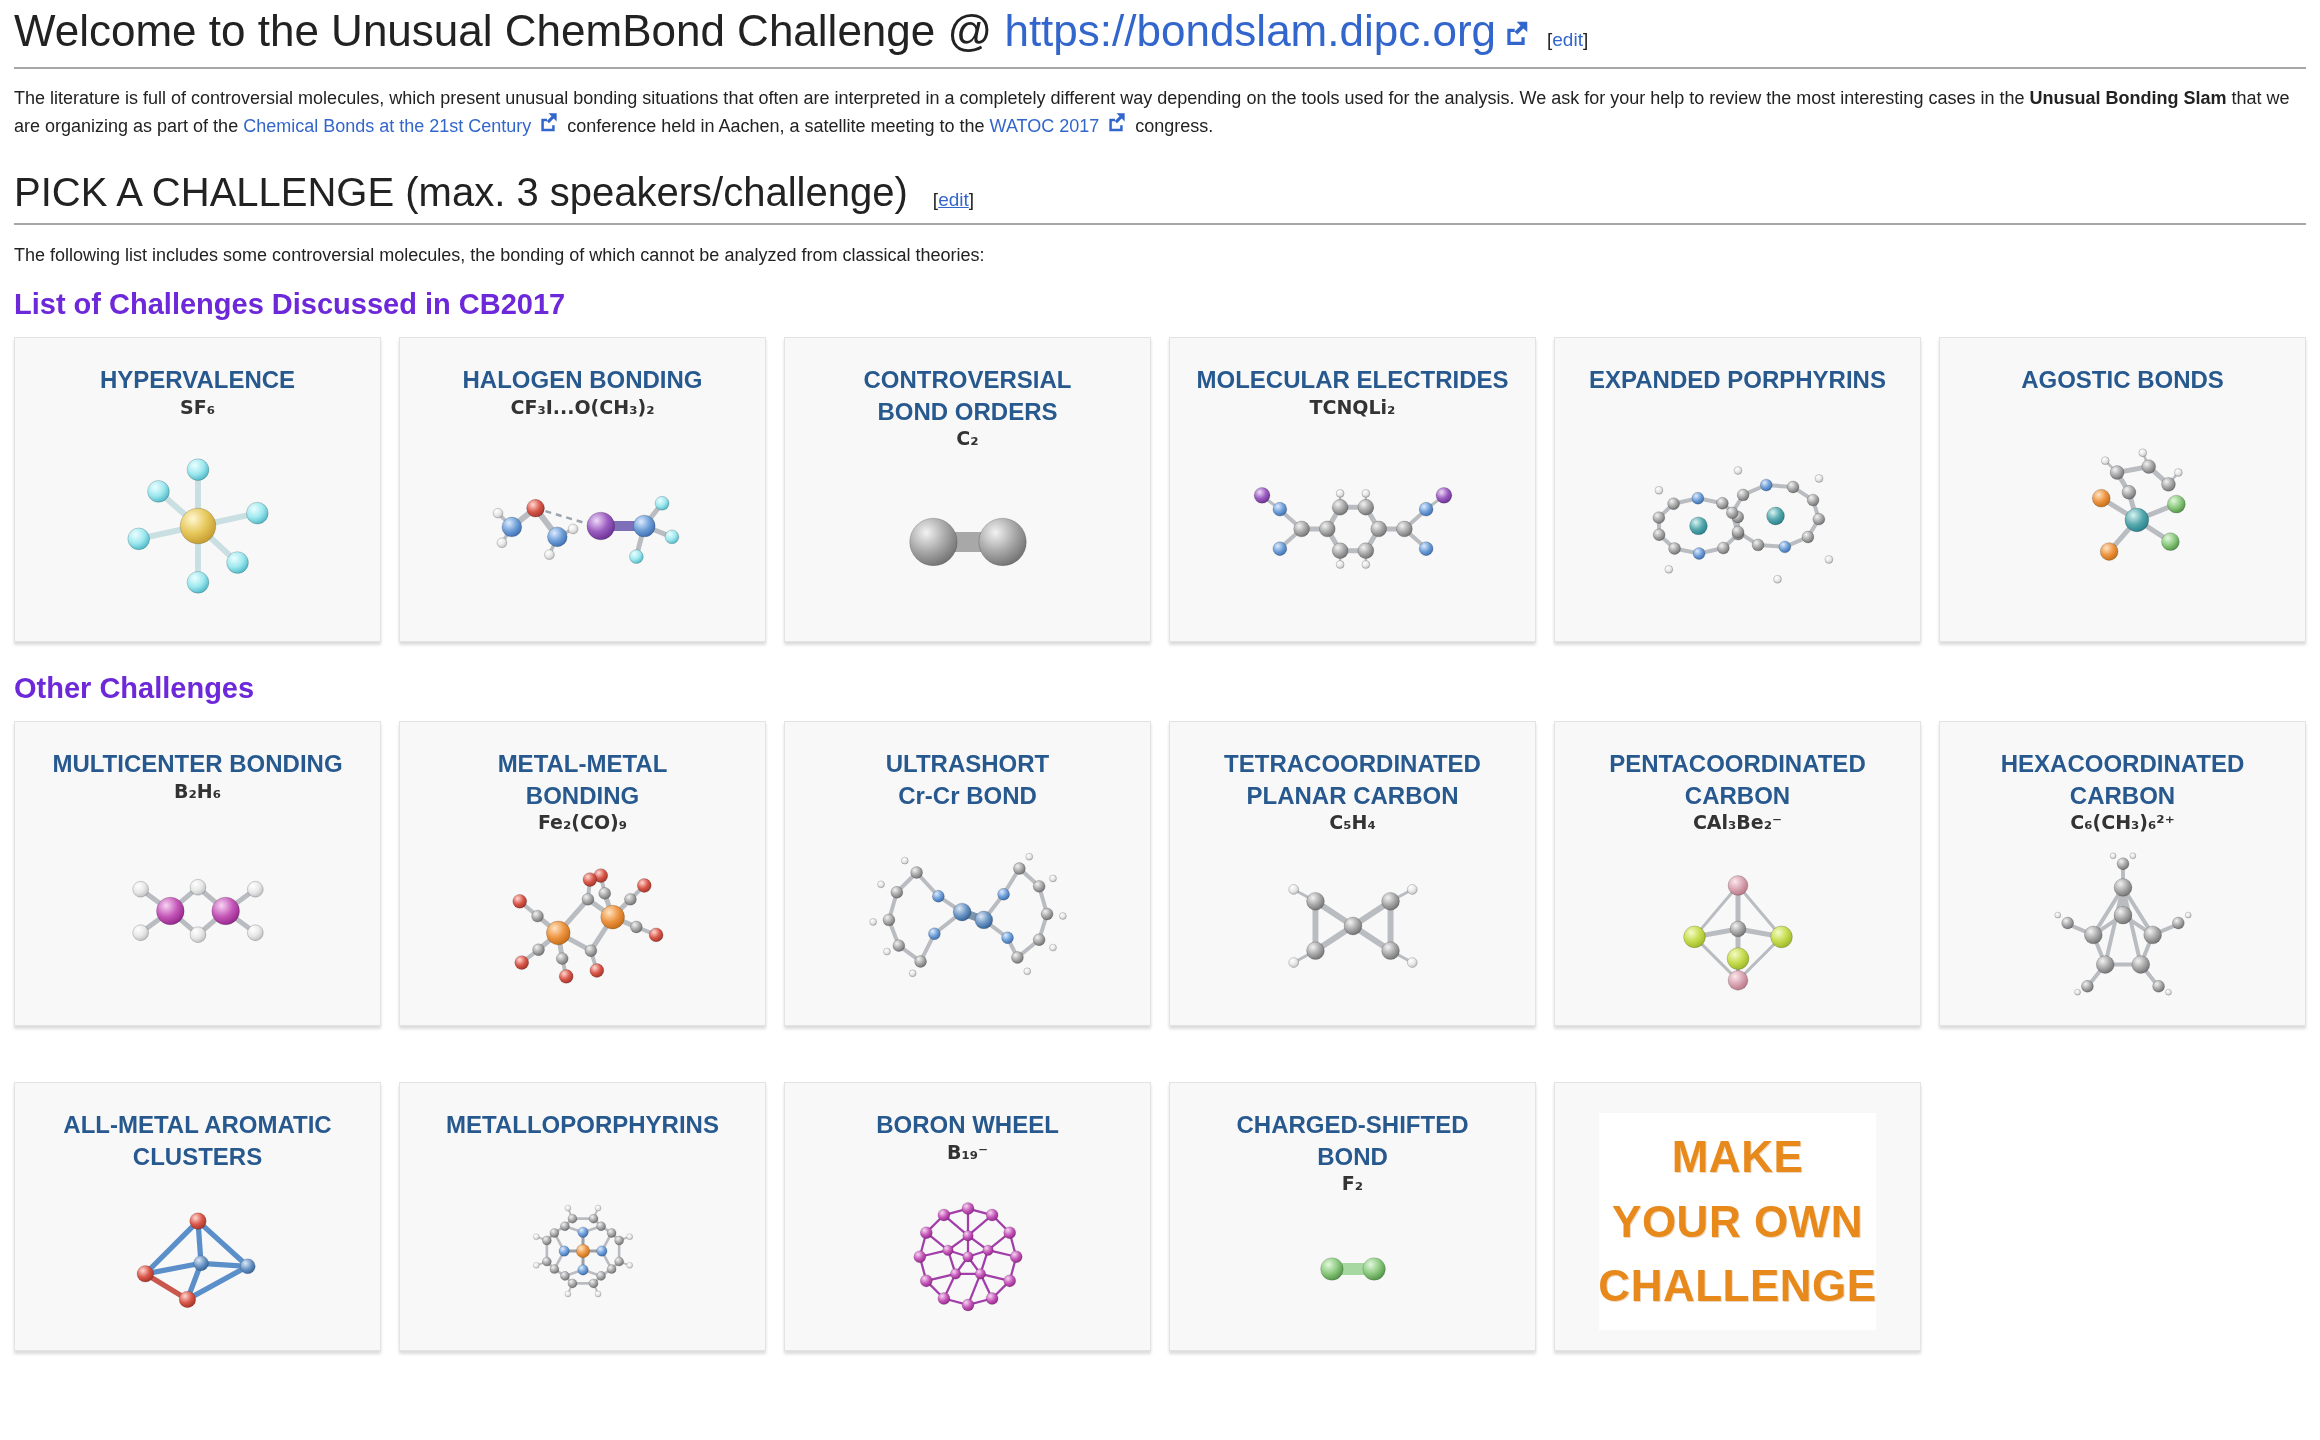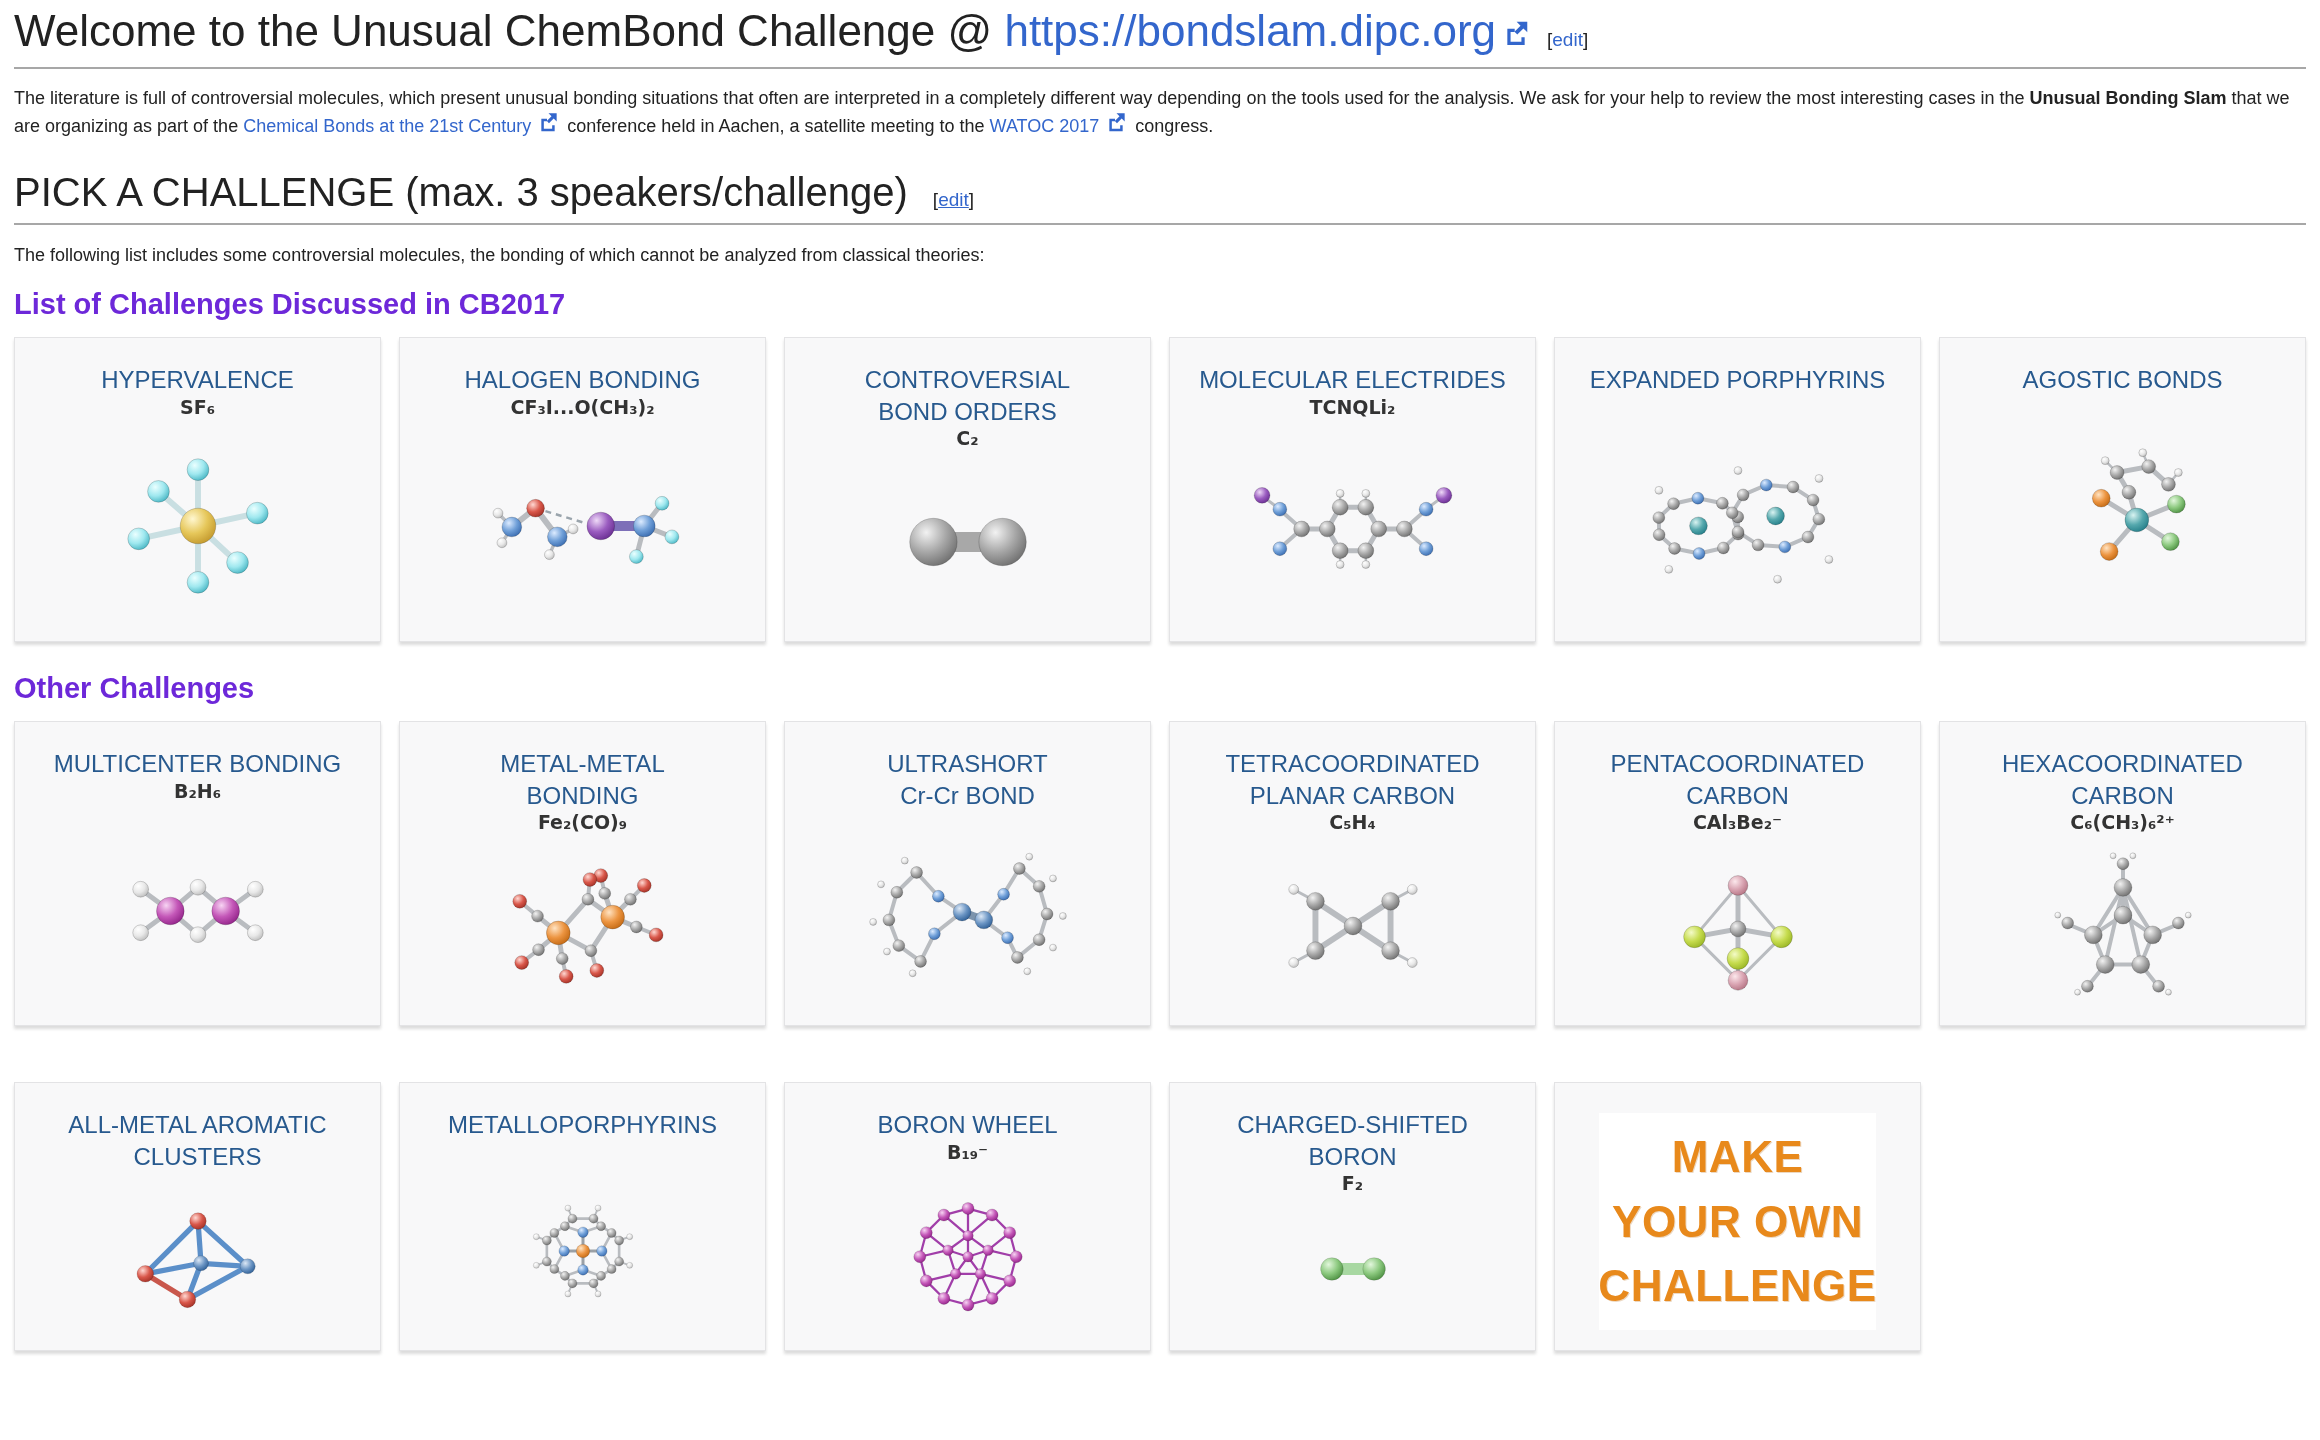--- a/index.html
+++ b/index.html
@@ -38,21 +38,21 @@
   .card{
     background:#f8f8f9;
     border:1px solid #e3e3e5;
     box-shadow:0 3px 3px rgba(0,0,0,.14);
     min-height:305px;
     display:flex; flex-direction:column; align-items:center;
     padding:26px 14px 10px;
   }
   .card.short{ min-height:258px; }
   .card-title{
-    color:var(--cardblue); font-weight:normal; font-size:24px;
+    color:var(--cardblue); font-weight:bold; font-size:24px;
     text-align:center; white-space:pre-line; line-height:1.3;
   }
   .card-formula{
     font-weight:bold; font-size:19px; color:var(--formula); margin-top:0;
     font-family:"DejaVu Sans", sans-serif;
   }
   .mol{ margin-top:4px; display:flex; justify-content:center; align-items:center; flex:1; }
   .mol svg{ width:246px; height:168px; }
   .card.short .mol svg{ height:128px; }
   .make-box{
@@ -730,21 +730,21 @@
             <circle cx="136.6" cy="81.3" r="7" fill="url(#mg)" stroke="rgba(0,0,0,.22)" stroke-width="0.8"></circle>
             <circle cx="126.5" cy="112.7" r="7" fill="url(#mg)" stroke="rgba(0,0,0,.22)" stroke-width="0.8"></circle>
             <circle cx="93.5" cy="112.7" r="7" fill="url(#mg)" stroke="rgba(0,0,0,.22)" stroke-width="0.8"></circle>
             <circle cx="83.4" cy="81.3" r="7" fill="url(#mg)" stroke="rgba(0,0,0,.22)" stroke-width="0.8"></circle>
             <circle cx="110" cy="90" r="7" fill="url(#mg)" stroke="rgba(0,0,0,.22)" stroke-width="0.8"></circle>
           </svg>
         </div>
       </div>
       <div class="card short">
         <div class="card-title">CHARGED-SHIFTED
-BORON</div>
+BOND</div>
         <div class="card-formula">F₂</div>
         <div class="mol">
           <svg viewBox="0 0 220 170" preserveAspectRatio="xMidYMid meet">
             <line x1="82" y1="85" x2="138" y2="85" stroke="#a8d8a2" stroke-width="16" stroke-linecap="round"></line>
             <circle cx="82" cy="85" r="15" fill="url(#gr)" stroke="rgba(0,0,0,.22)" stroke-width="0.8"></circle>
             <circle cx="138" cy="85" r="15" fill="url(#gr)" stroke="rgba(0,0,0,.22)" stroke-width="0.8"></circle>
           </svg>
         </div>
       </div>
       <div class="card short">

